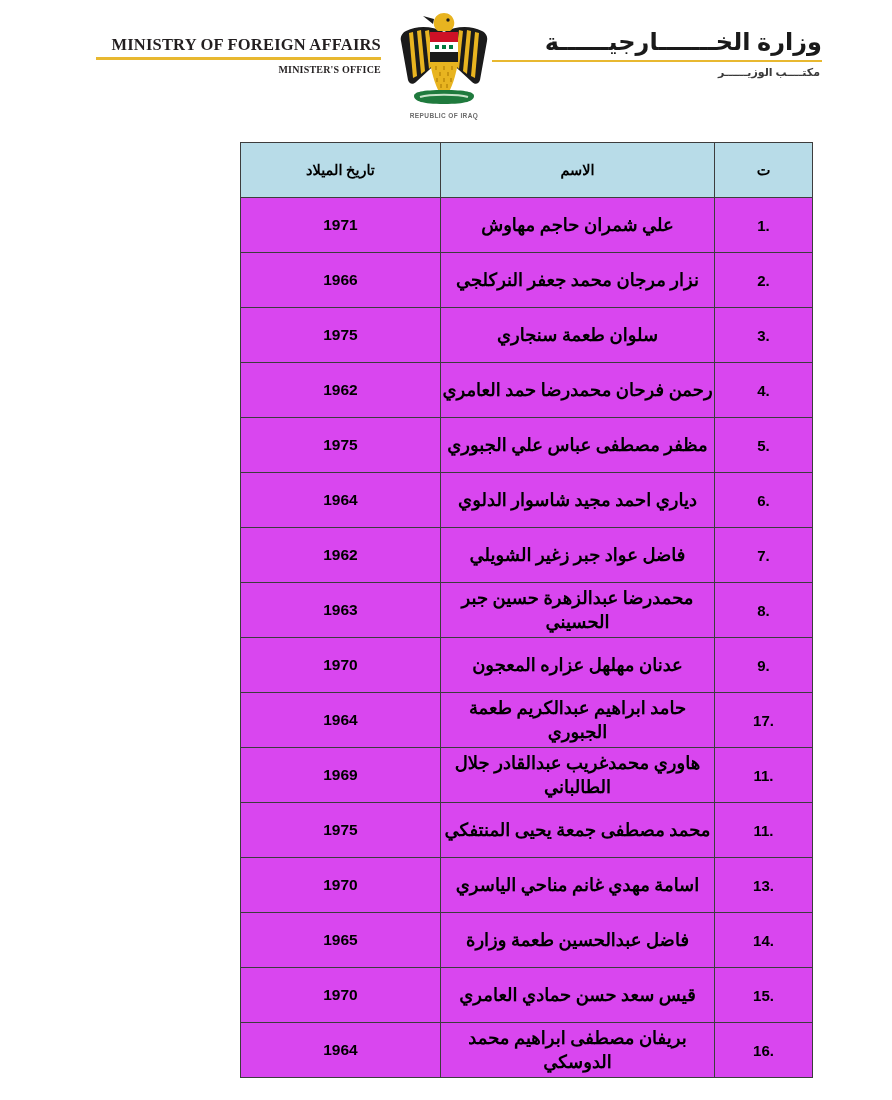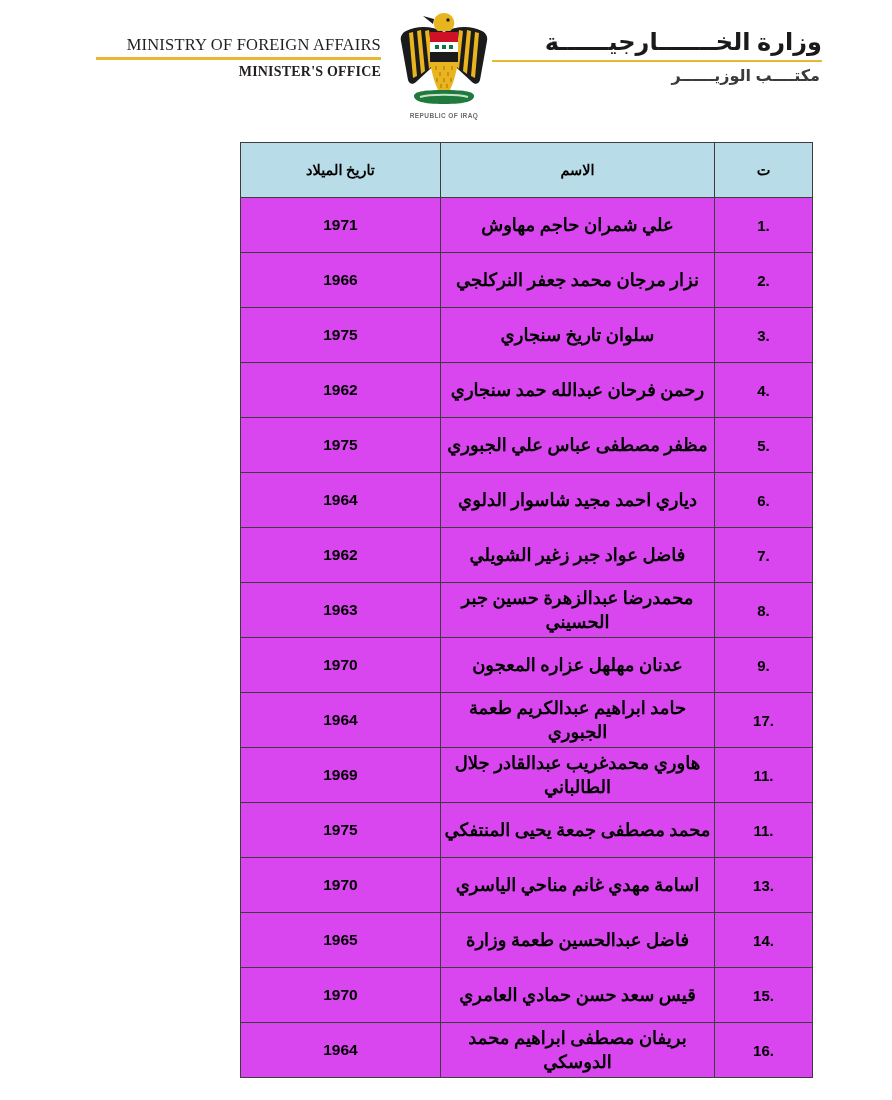--- a/index.html
+++ b/index.html
@@ -29,36 +29,36 @@
   .lh-en {
     position: absolute;
     left: 96px;
     top: 36px;
     width: 285px;
     text-align: right;
   }
   .lh-en-title {
     font-family: "Liberation Serif", "DejaVu Serif", serif;
     font-size: 16.5px;
-    font-weight: normal;
+    font-weight: bold;
     letter-spacing: 0.2px;
     color: #231f20;
     white-space: nowrap;
     line-height: 1.1;
   }
   .lh-en-rule {
     height: 2.5px;
     background: #e8b830;
     margin-top: 3px;
     margin-bottom: 4px;
     width: 100%;
   }
   .lh-en-sub {
     font-family: "Liberation Serif", "DejaVu Serif", serif;
-    font-size: 14px;
+    font-size: 10px;
     font-weight: bold;
     letter-spacing: 0.2px;
     color: #231f20;
     white-space: nowrap;
   }
 
   .lh-ar {
     position: absolute;
     left: 492px;
     top: 28px;
@@ -75,21 +75,21 @@
     line-height: 1.15;
   }
   .lh-ar-rule {
     height: 2.5px;
     background: #e8b830;
     margin-top: 4px;
     margin-bottom: 4px;
     width: 100%;
   }
   .lh-ar-sub {
-    font-size: 16px;
+    font-size: 11px;
     font-weight: bold;
     color: #3a3a3a;
     letter-spacing: 1px;
     white-space: nowrap;
     padding-right: 2px;
   }
 
   
   .emblem {
     position: absolute;
@@ -263,26 +263,26 @@
           <td class="name">علي شمران حاجم مهاوش</td>
           <td class="dob">1971</td>
         </tr>
         <tr>
           <td class="idx">2.</td>
           <td class="name">نزار مرجان محمد جعفر النركلجي</td>
           <td class="dob">1966</td>
         </tr>
         <tr>
           <td class="idx">3.</td>
-          <td class="name">سلوان تاريخ سنجاري</td>
+          <td class="name">سلوان طعمة سنجاري</td>
           <td class="dob">1975</td>
         </tr>
         <tr>
           <td class="idx">4.</td>
-          <td class="name">رحمن فرحان عبدالله حمد سنجاري</td>
+          <td class="name">رحمن فرحان محمدرضا حمد العامري</td>
           <td class="dob">1962</td>
         </tr>
         <tr>
           <td class="idx">5.</td>
           <td class="name">مظفر مصطفى عباس علي الجبوري</td>
           <td class="dob">1975</td>
         </tr>
         <tr>
           <td class="idx">6.</td>
           <td class="name">دياري احمد مجيد شاسوار الدلوي</td>

